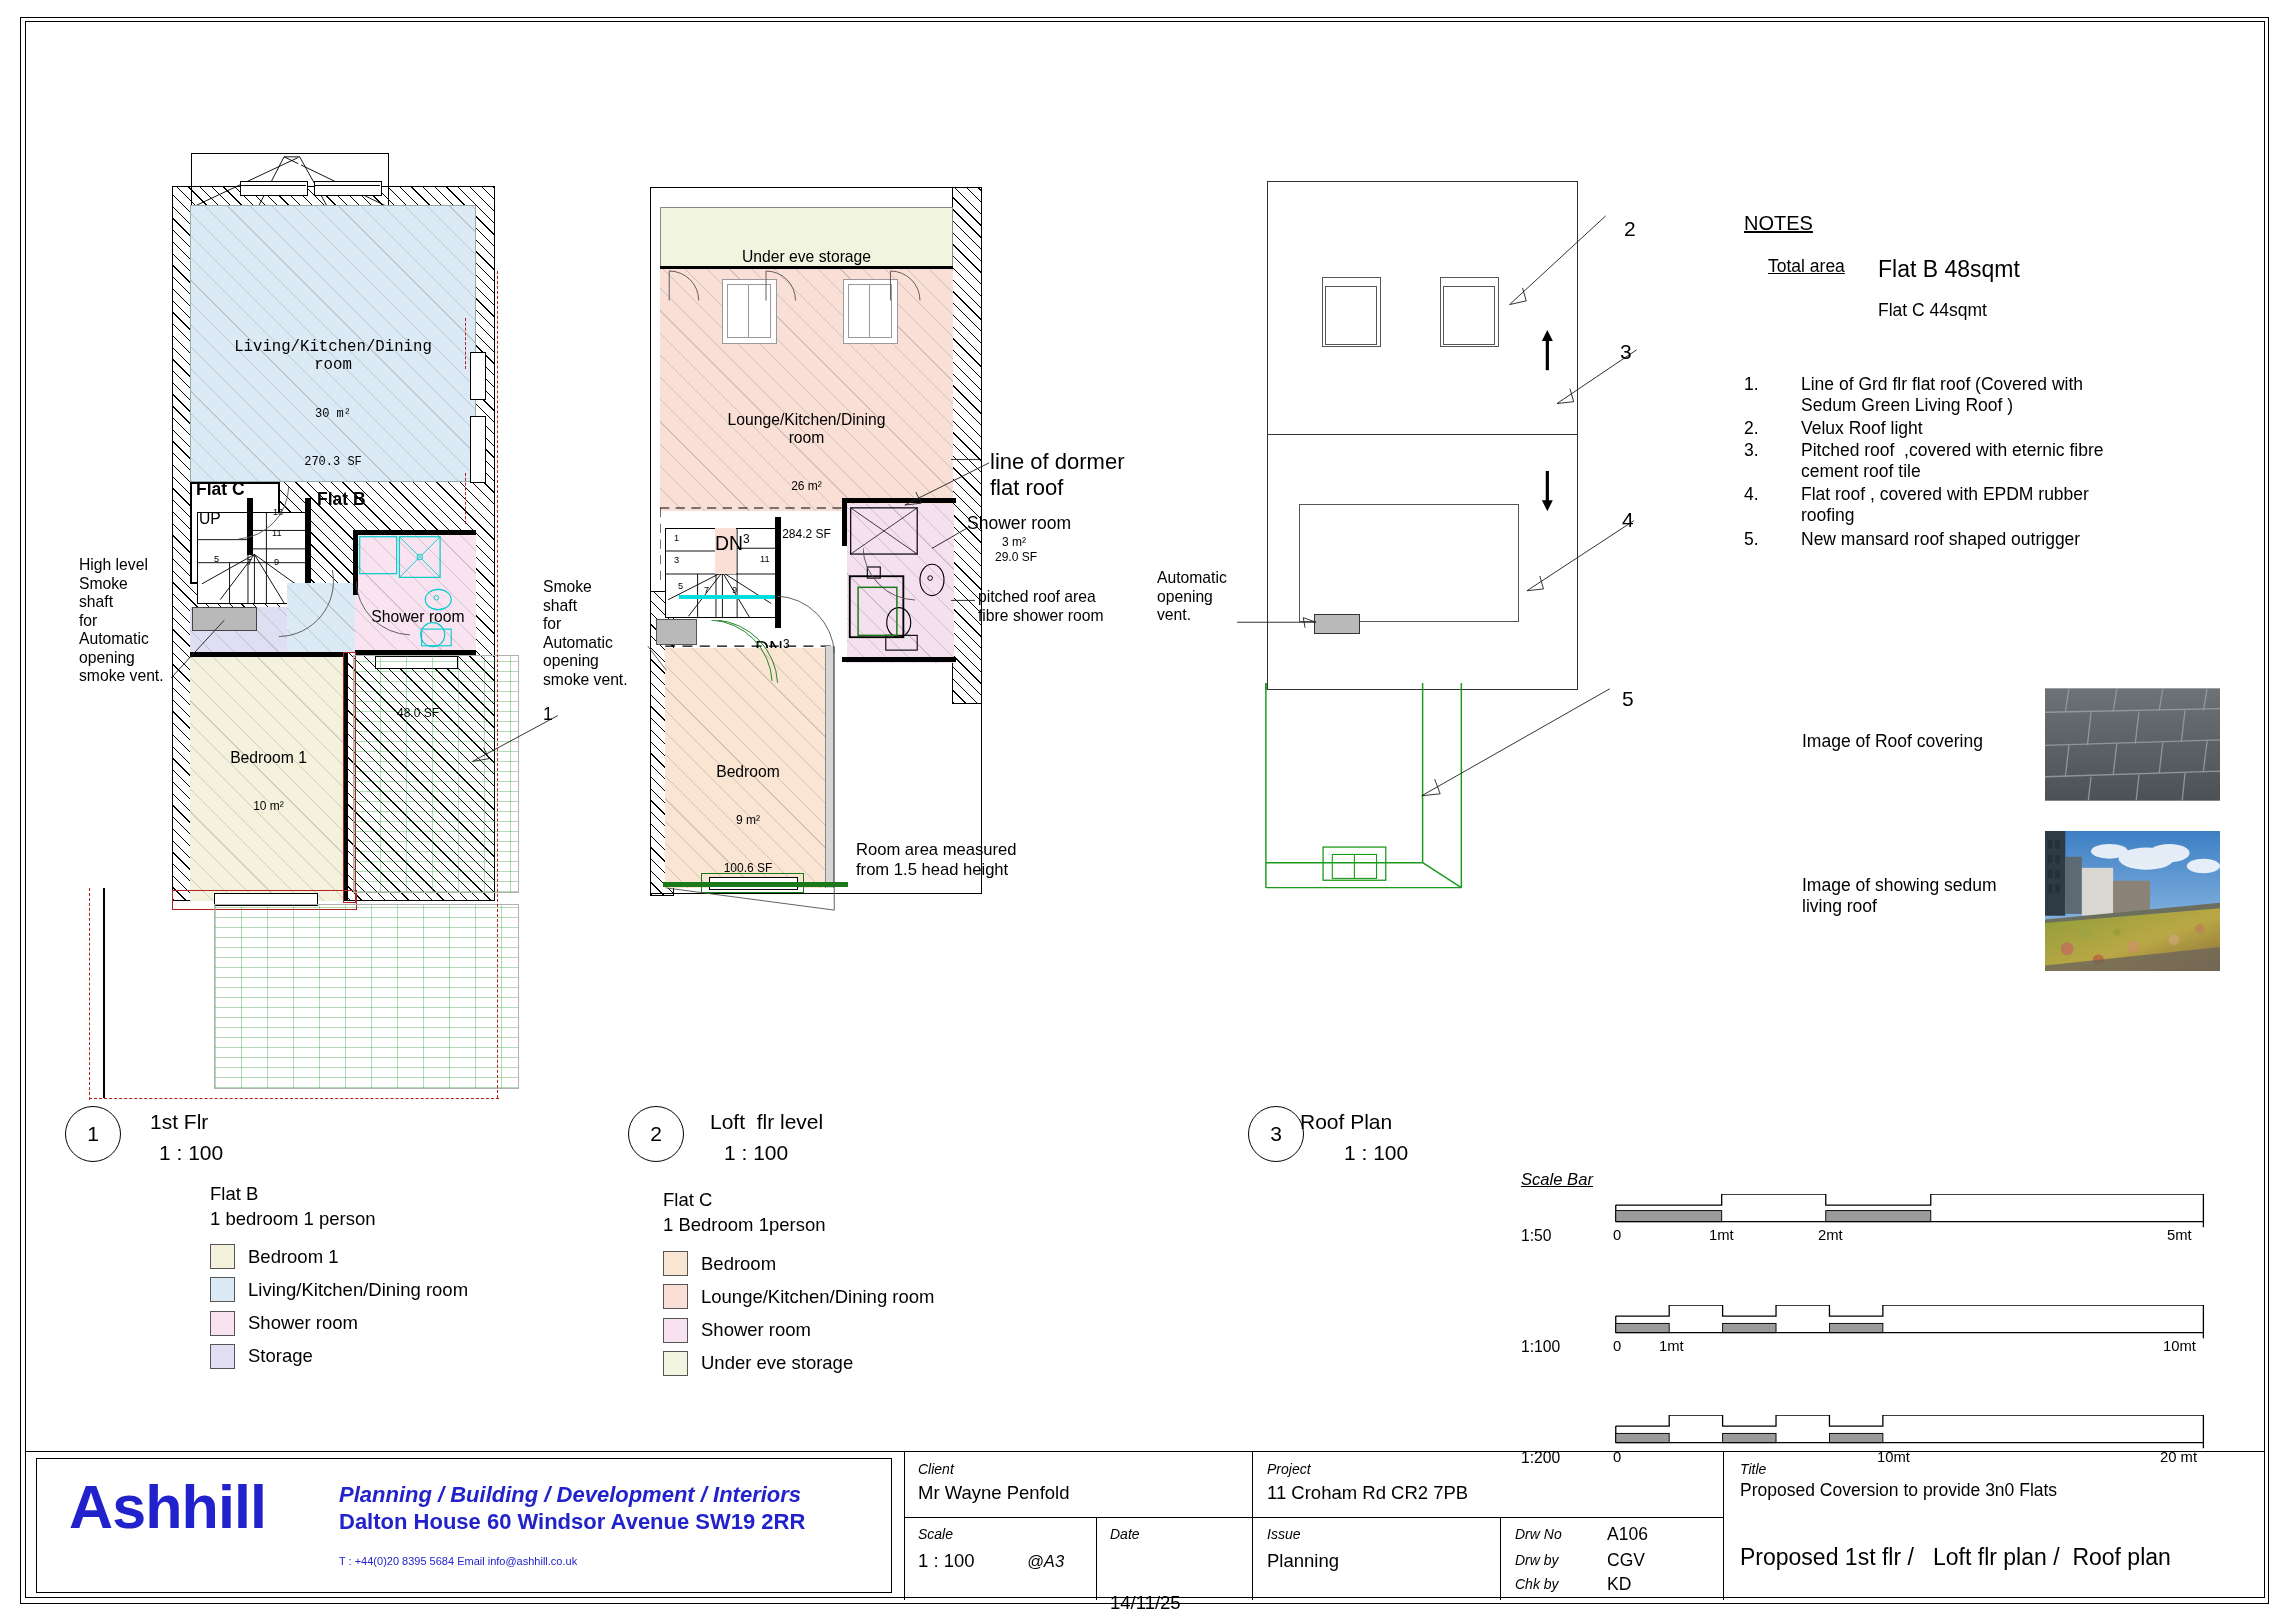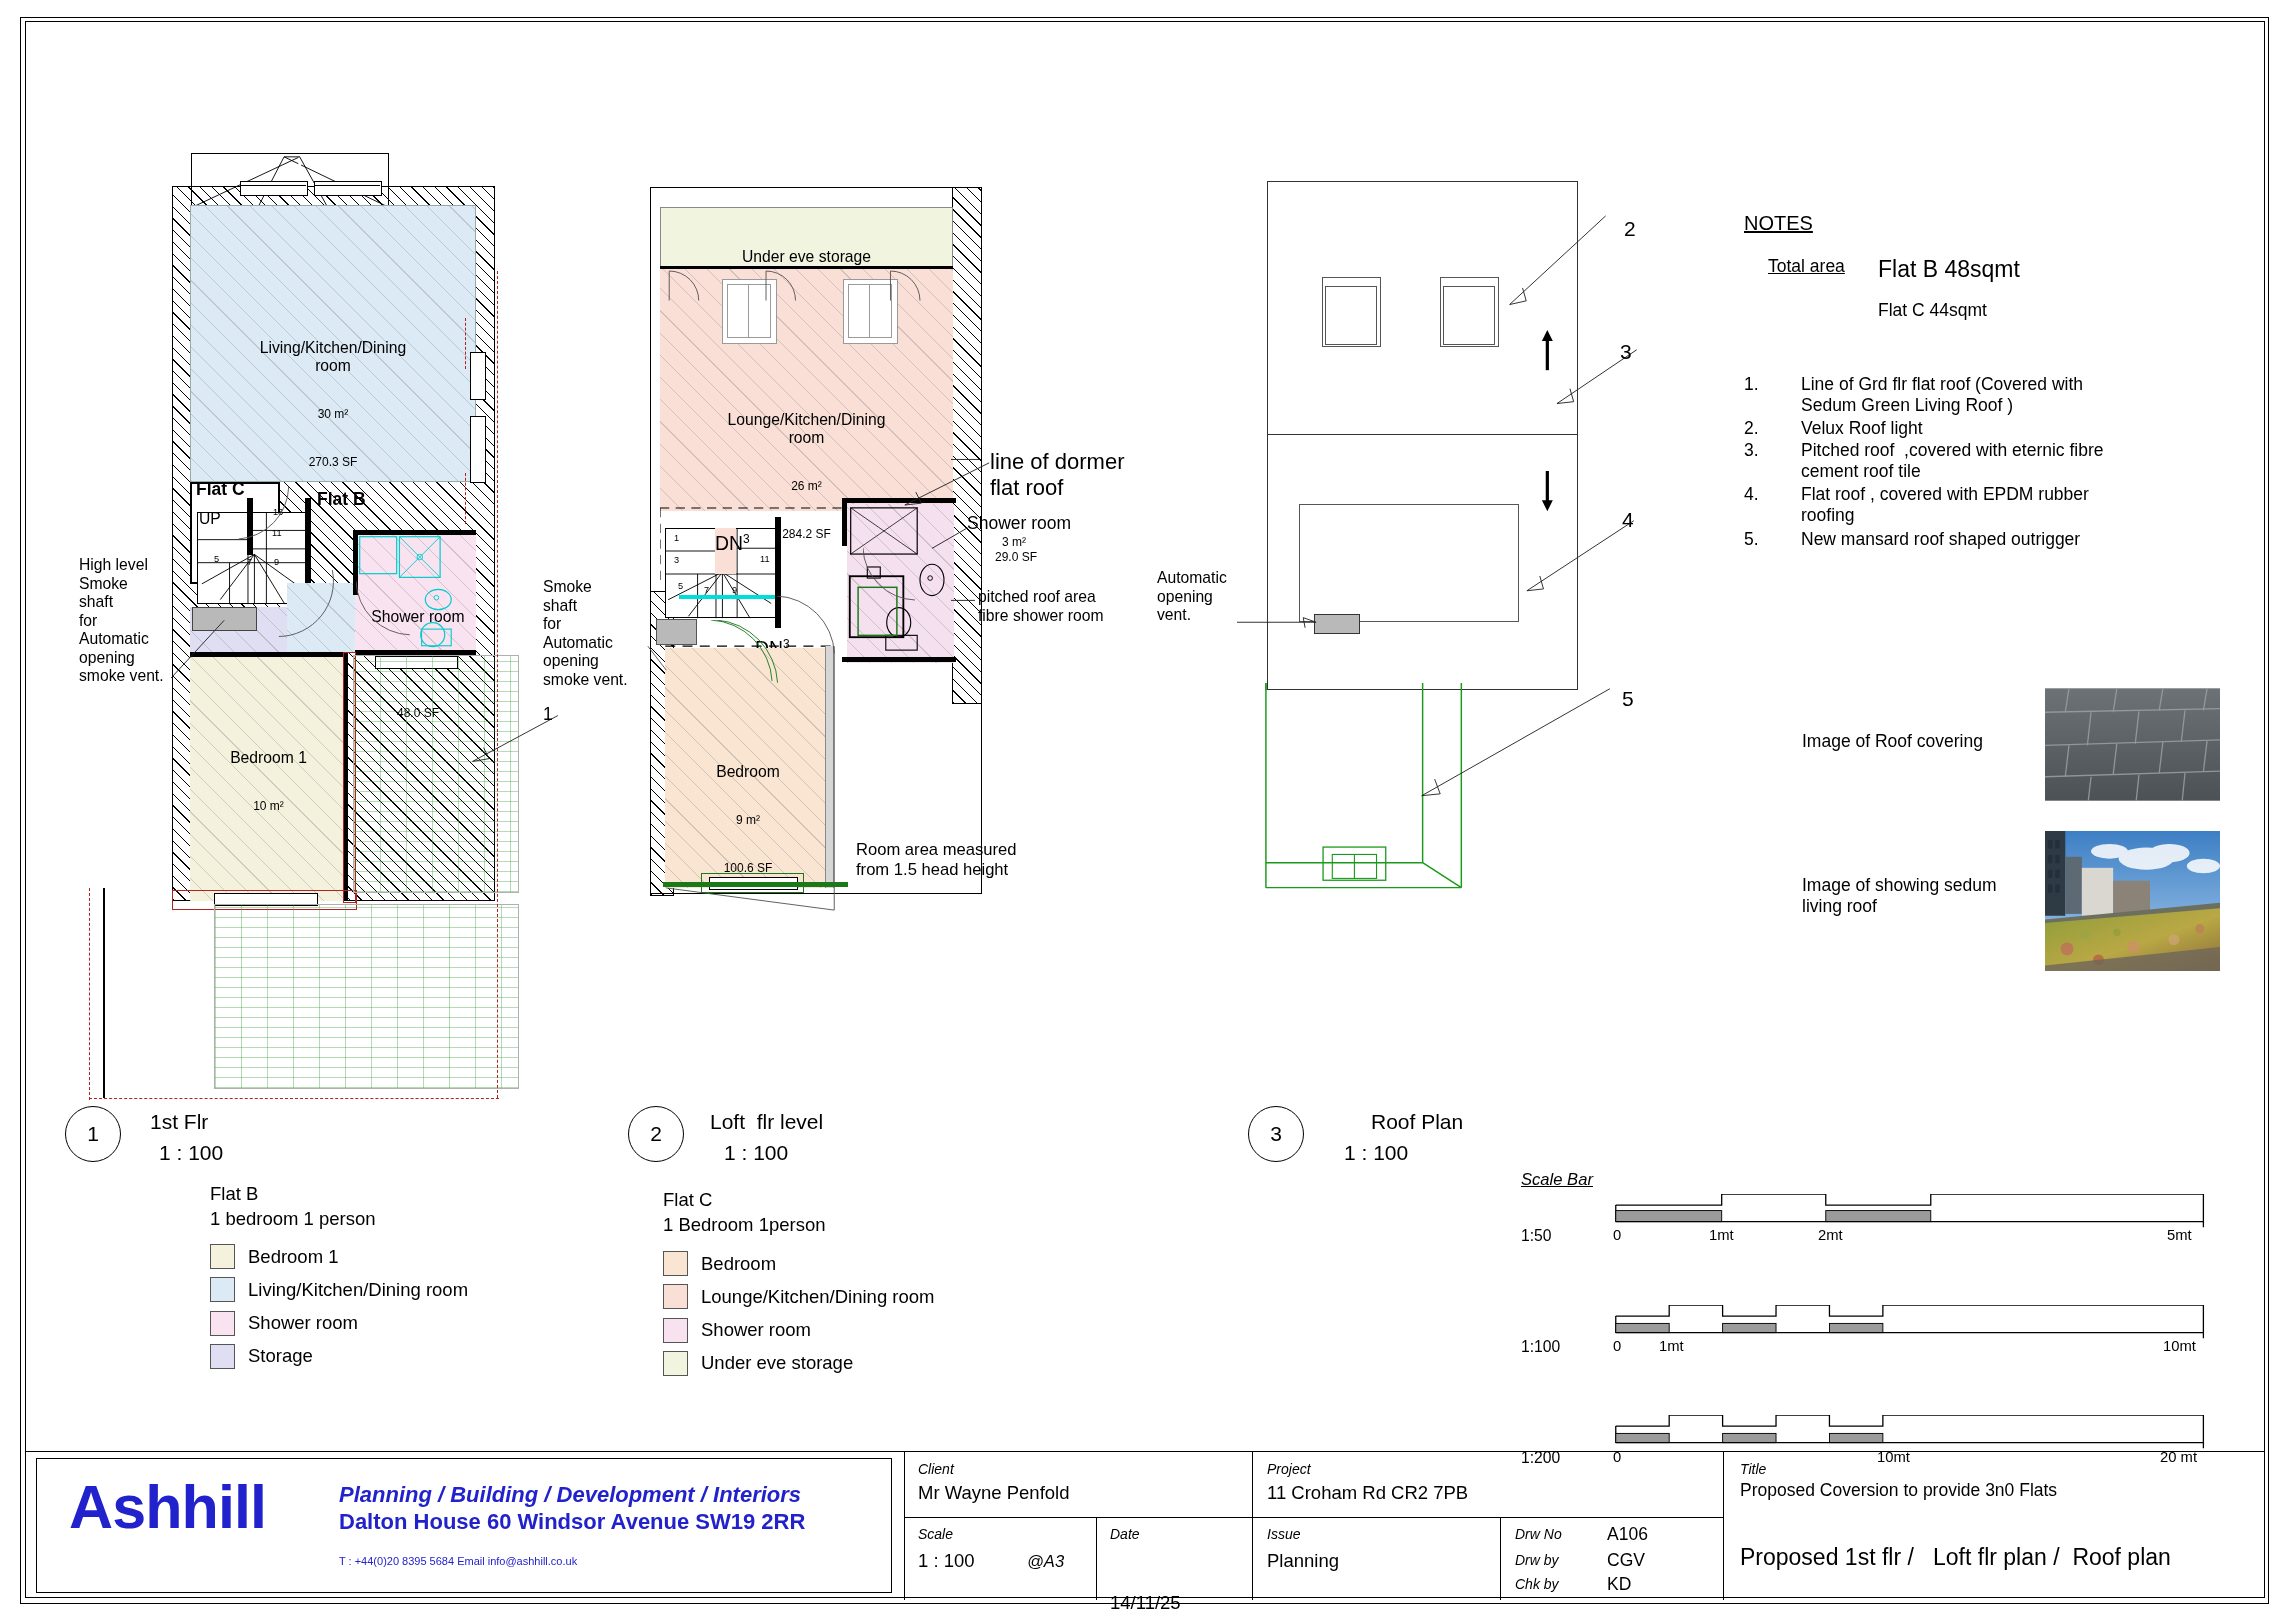--- a/index.html
+++ b/index.html
@@ -63,21 +63,21 @@
       <line x1="145" y1="2" x2="145" y2="56" stroke="#fff" stroke-width="3"></line>
       <polygon points="128,2 145,2 175,56 100,56" fill="none" stroke="#000" stroke-width="1"></polygon>
       <line x1="30" y1="56" x2="240" y2="56" stroke="#000" stroke-width="1"></line>
     </svg>
     <div class="abs" style="left:191px;top:153px;width:198px;height:54px;border:0.9px solid #000;border-bottom:none;box-sizing:border-box;"></div>
 
     <div class="hatchwall" style="left:172px;top:186px;width:323px;height:715px;"></div>
 
     <div class="roomfill" style="left:190px;top:205px;width:286px;height:277px;background:#dceaf5;"></div>
     <div class="room" style="left:190px;top:205px;width:286px;height:277px;border:0.9px solid #9aa;"></div>
-    <div class="lbl" style="left:190px;top:305px;width:286px;">
+    <div class="lbl" style="left:190px;top:305px;width:286px;font-family:Liberation Mono, monospace;">
       <div class="n">Living/Kitchen/Dining
 room</div>
       <div class="s">30 m²</div>
       <div class="s">270.3 SF</div>
     </div>
 
     <div class="abs" style="left:240px;top:181px;width:66px;height:13px;border:1.1px solid #000;background:#fff;"></div>
     <div class="abs" style="left:241px;top:185px;width:65px;height:4.6px;border-top:0.9px solid #000;"></div>
     <div class="abs" style="left:314px;top:181px;width:66px;height:13px;border:1.1px solid #000;background:#fff;"></div>
     <div class="abs" style="left:315px;top:185px;width:65px;height:4.6px;border-top:0.9px solid #000;"></div>
@@ -472,21 +472,21 @@
     </svg>
     <div class="txt" style="left:1622px;top:687px;font-size:21px;">5</div>
 
     <svg class="abs" style="left:1237px;top:613px;" width="92" height="18.5" viewBox="0 0 100 20">
       <line x1="0" y1="10" x2="86" y2="10" stroke="#222" stroke-width="1"></line>
       <polyline points="86,10 72,5 74,16" fill="none" stroke="#222" stroke-width="1"></polyline>
     </svg>
   </div>
 
   <div class="circ" style="left:1248px;top:1106px;">3</div>
-  <div class="txt" style="left:1371px;top:1110px;font-size:21px;text-align:right;">Roof Plan</div>
+  <div class="txt" style="left:1300px;top:1110px;font-size:21px;text-align:right;">Roof Plan</div>
   <div class="txt" style="left:1344px;top:1141px;font-size:21px;">1 : 100</div>
 
   <div class="abs" style="left:1744px;top:212px;width:480px;">
     <div class="txt u" style="left:0;top:0;font-size:20px;">NOTES</div>
     <div class="txt u" style="left:0;top:44px;font-size:17.5px;margin-left:24px;">Total area</div>
     <div class="txt" style="left:134px;top:44px;font-size:23px;">Flat B 48sqmt</div>
     <div class="txt" style="left:134px;top:88px;font-size:17.5px;">Flat C 44sqmt</div>
 
     <div class="txt" style="left:0;top:162px;font-size:17.5px;">1.</div>
     <div class="txt" style="left:57px;top:162px;font-size:17.5px;">Line of Grd flr flat roof (Covered with

